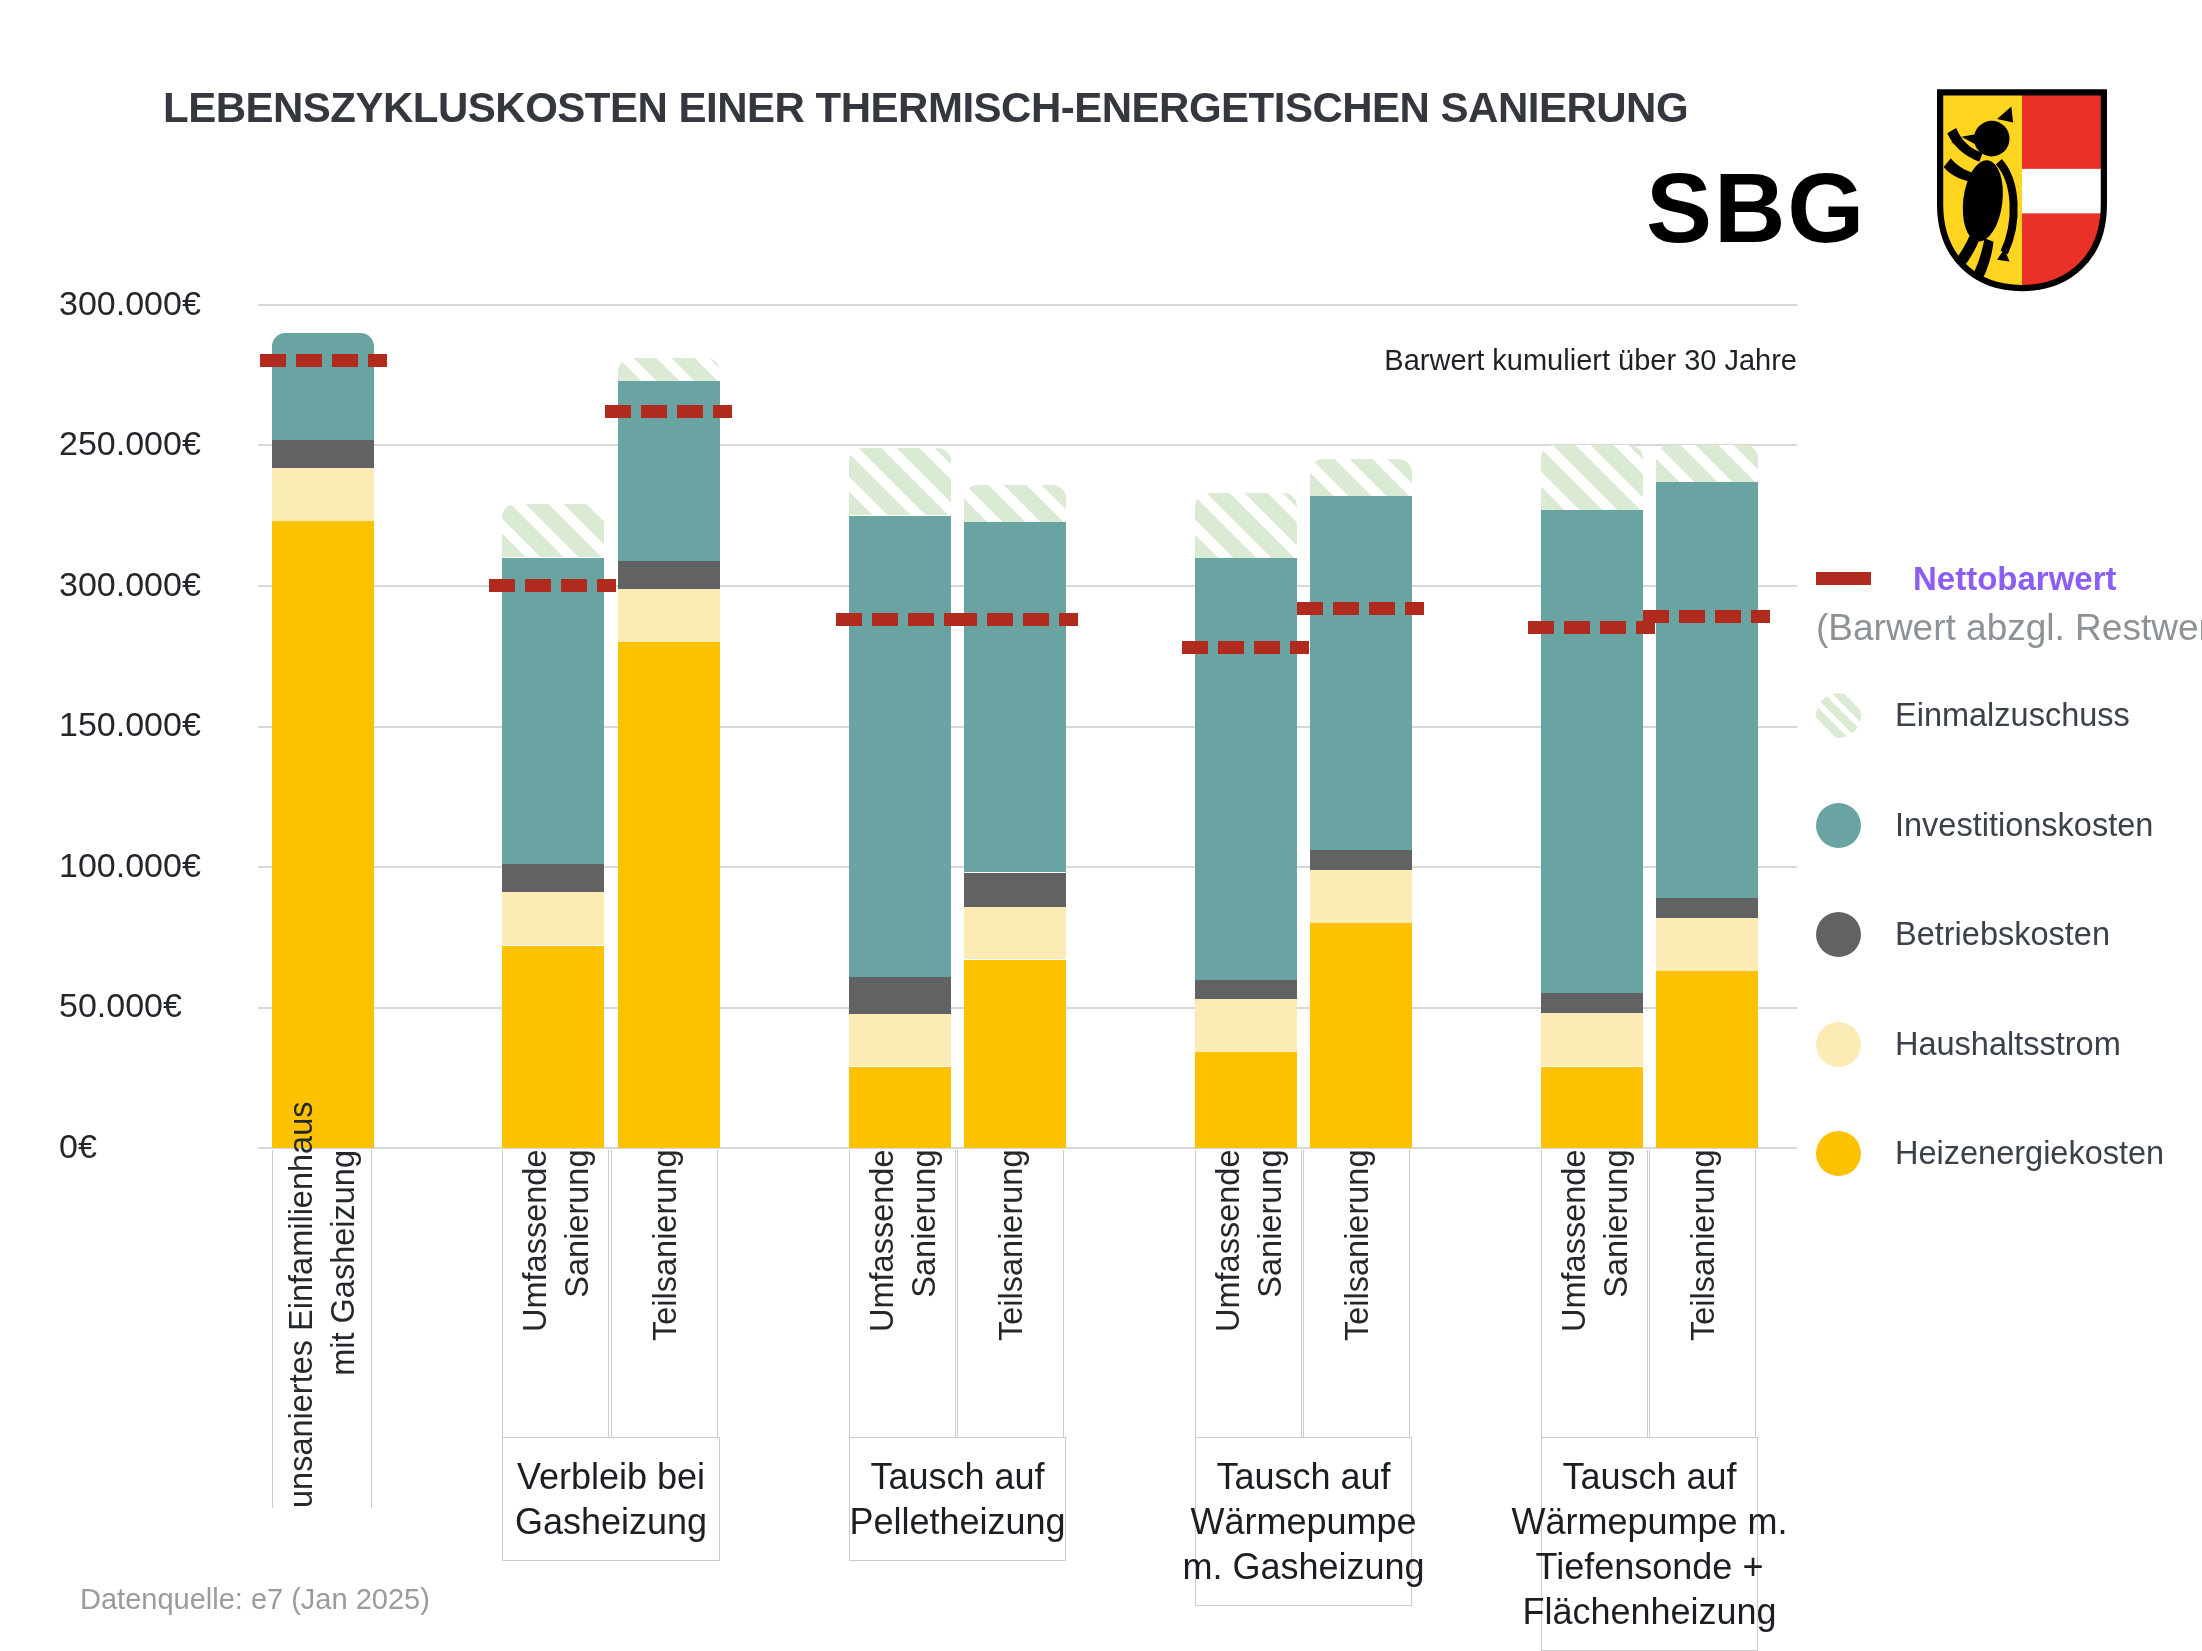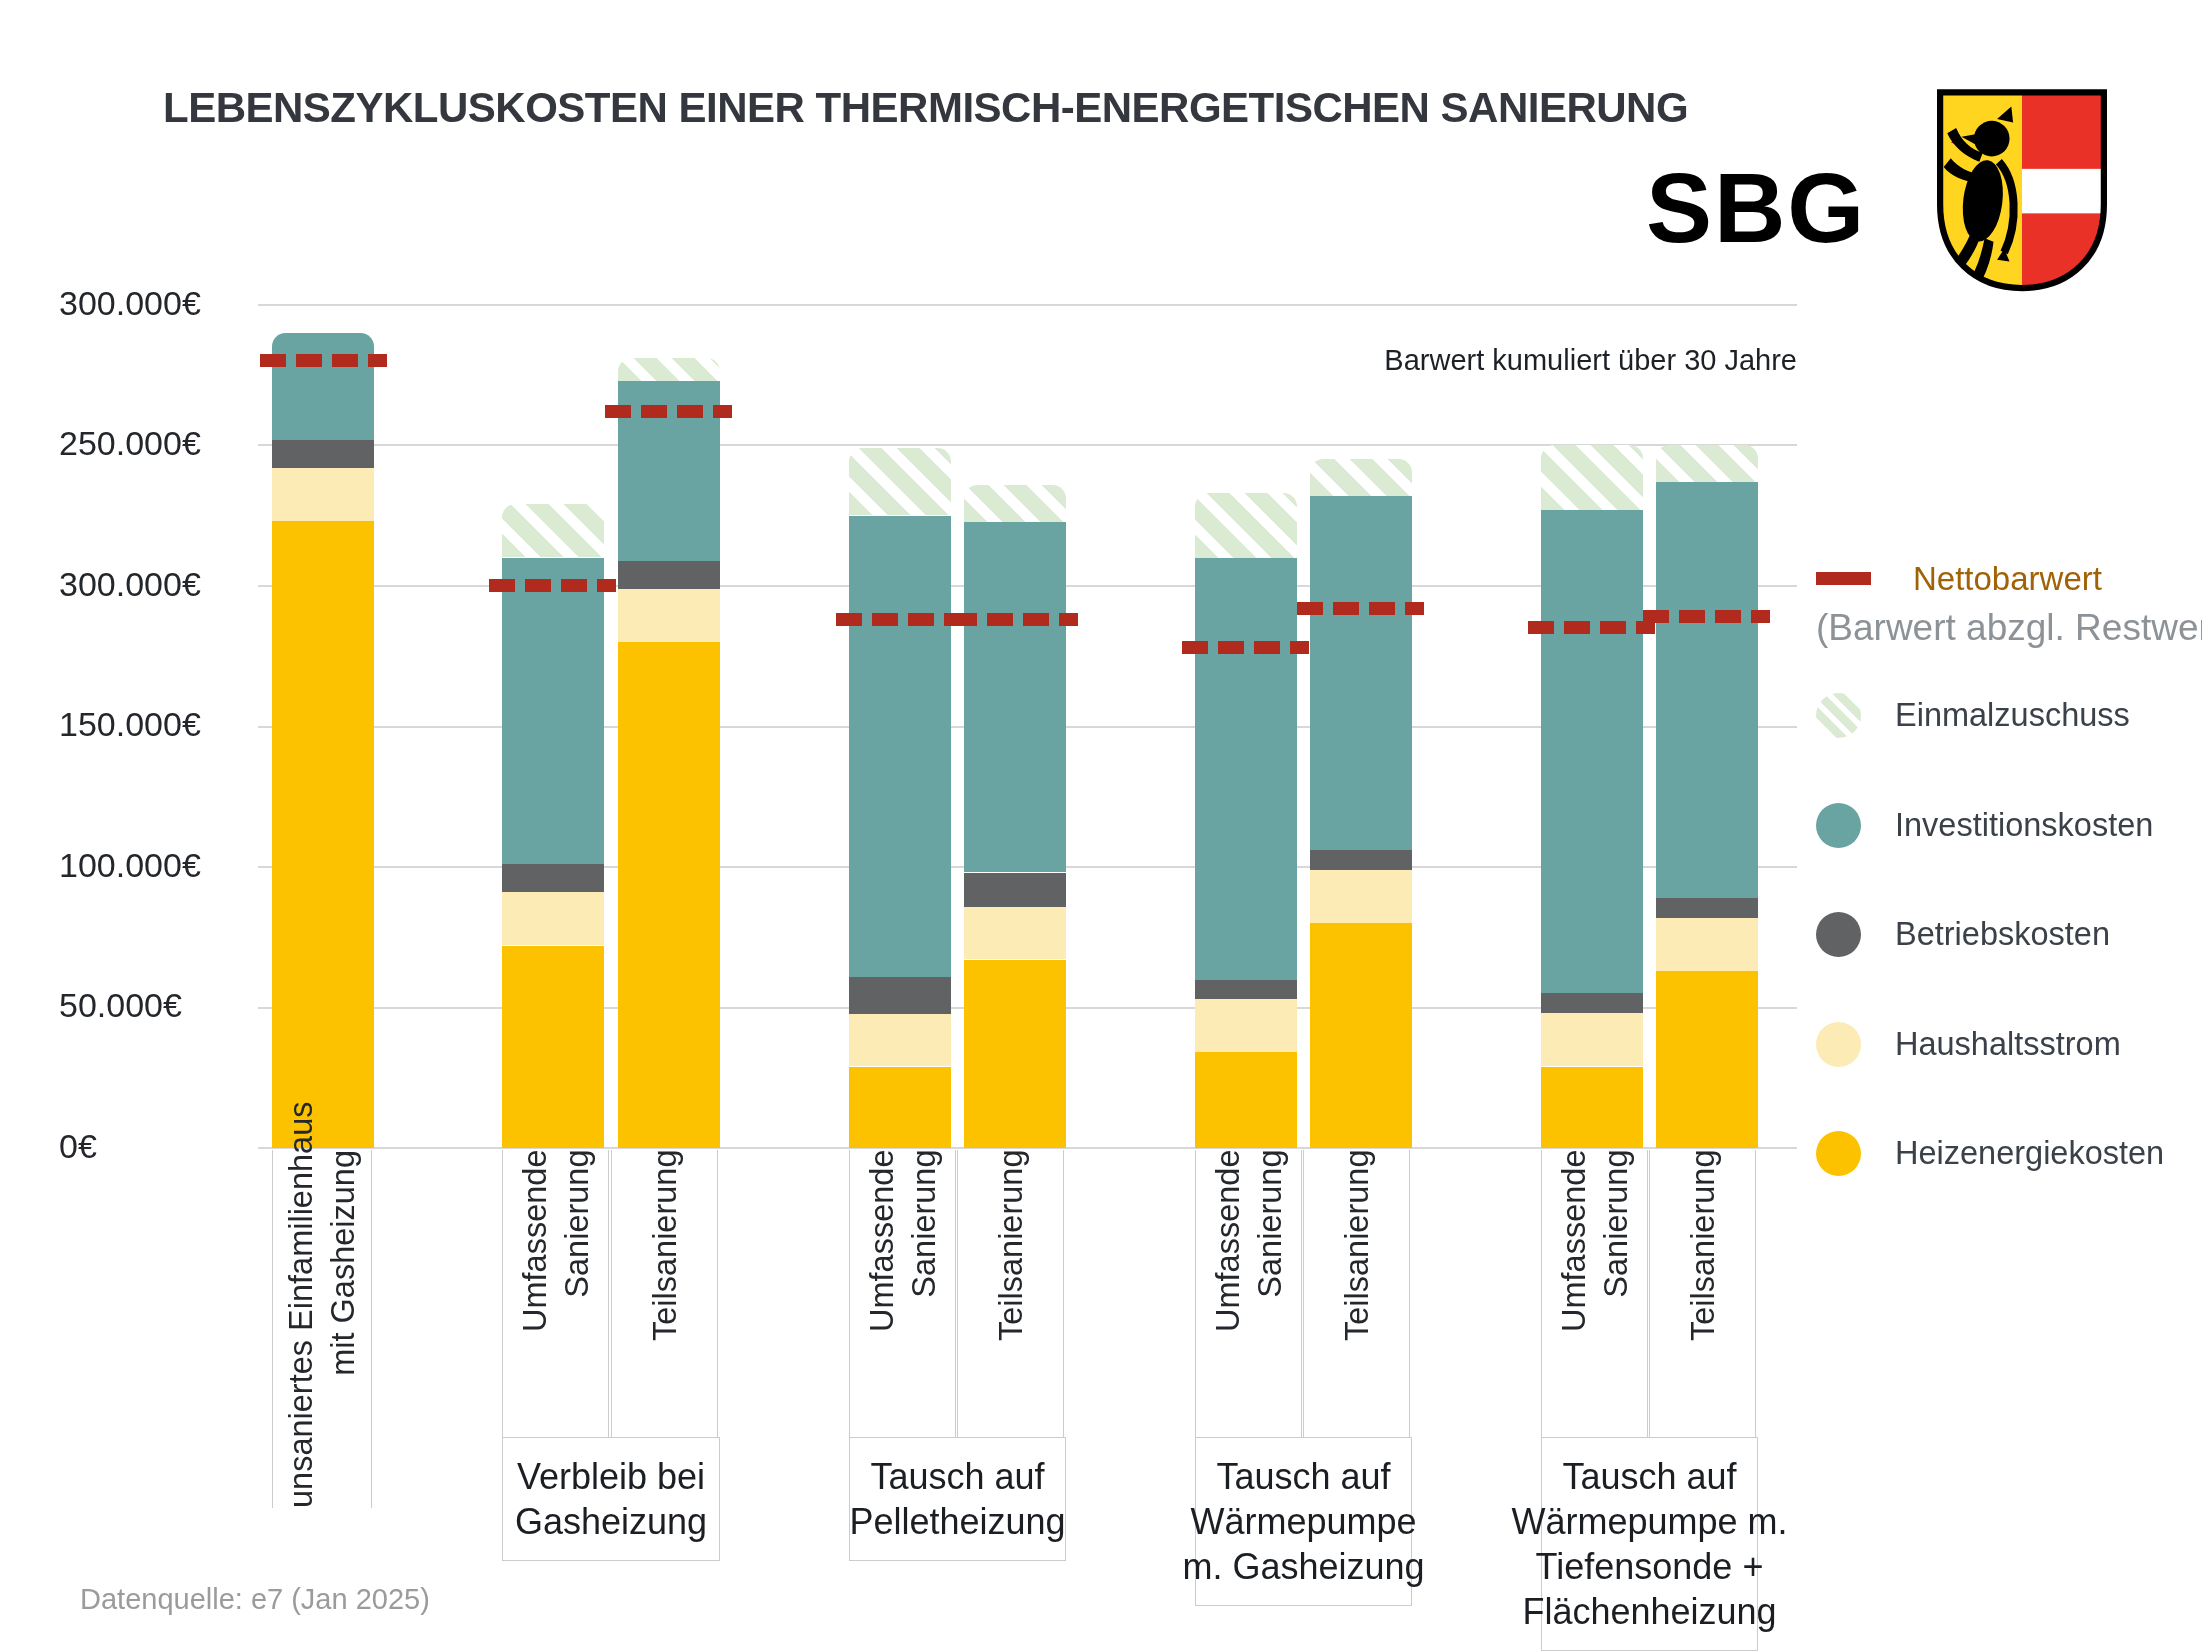--- a/index.html
+++ b/index.html
@@ -21,21 +21,21 @@
          background:repeating-linear-gradient(90deg,#b02a1e 0px,#b02a1e 26px,transparent 26px,transparent 36px);}
   .lblcell{position:absolute;border-left:1.9px solid #cccccc;border-right:1.9px solid #cccccc;}
   .rotlbl{position:absolute;transform:rotate(-90deg);font-size:32.5px;color:#24282c;
           line-height:42px;text-align:right;white-space:nowrap;}
   .groupbox{position:absolute;border:1.9px solid #cccccc;box-sizing:border-box;
             display:flex;flex-direction:column;justify-content:center;align-items:center;}
   .groupbox .gl{font-size:36px;color:#1b1f23;line-height:45px;text-align:center;white-space:nowrap;}
   .legend{position:absolute;left:1816px;top:550px;width:401px;}
   .leg-netto-row{position:absolute;left:0;top:9.6px;display:flex;align-items:center;}
   .leg-netto-swatch{width:55px;height:12.4px;background:#b02a1e;margin-right:42px;}
-  .leg-netto-label{font-size:33px;color:#a16207;}
+  .leg-netto-label{font-size:33px;color:#8b5cf6;font-weight:bold;}
   .leg-netto-sub{position:absolute;left:0;top:57px;font-size:37px;color:#8d9297;white-space:nowrap;}
   .leg-item{position:absolute;left:0;display:flex;align-items:center;height:48px;}
   .leg-swatch{width:45px;height:45px;border-radius:50%;margin-right:34px;flex:none;}
   .leg-swatch.hatch{background:repeating-linear-gradient(45deg,#dbead3 0px,#dbead3 8.6px,#ffffff 8.6px,#ffffff 14.3px);}
   .leg-label{font-size:32.5px;color:#3b4149;white-space:nowrap;}
   .footer{position:absolute;left:80px;top:1583px;font-size:29px;color:#9b9b9b;}
 </style>
 </head>
 <body>
 

